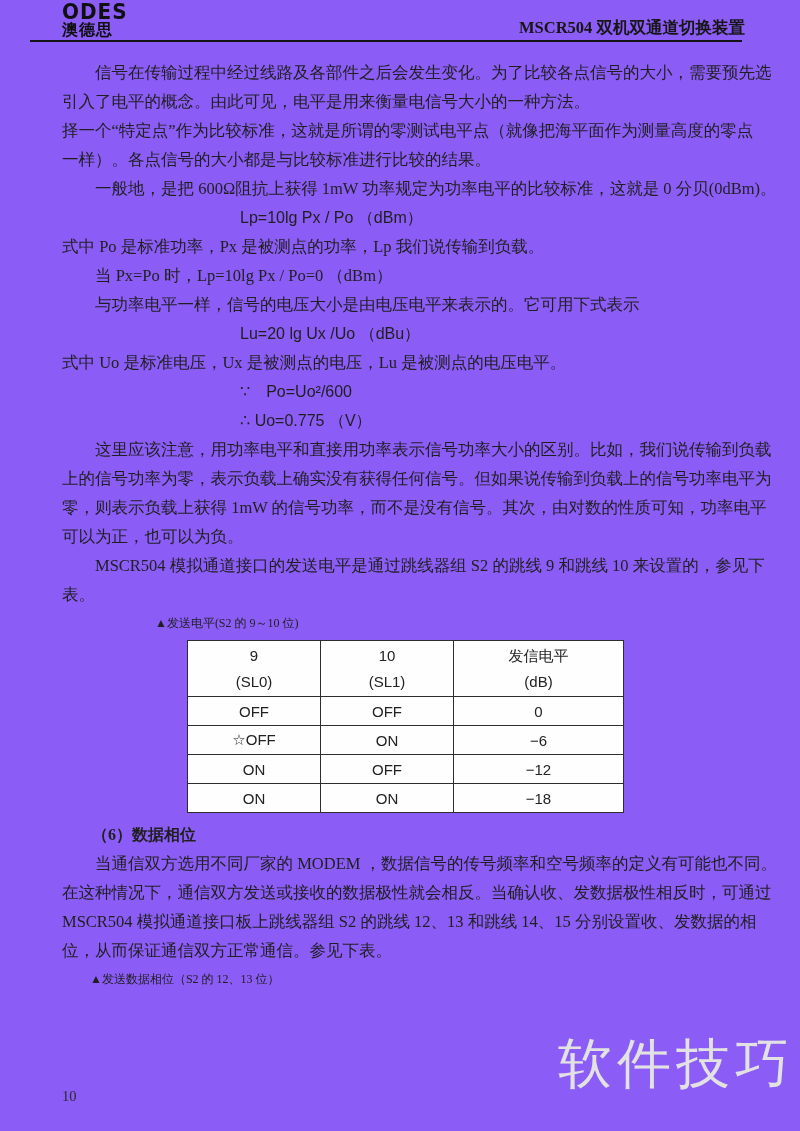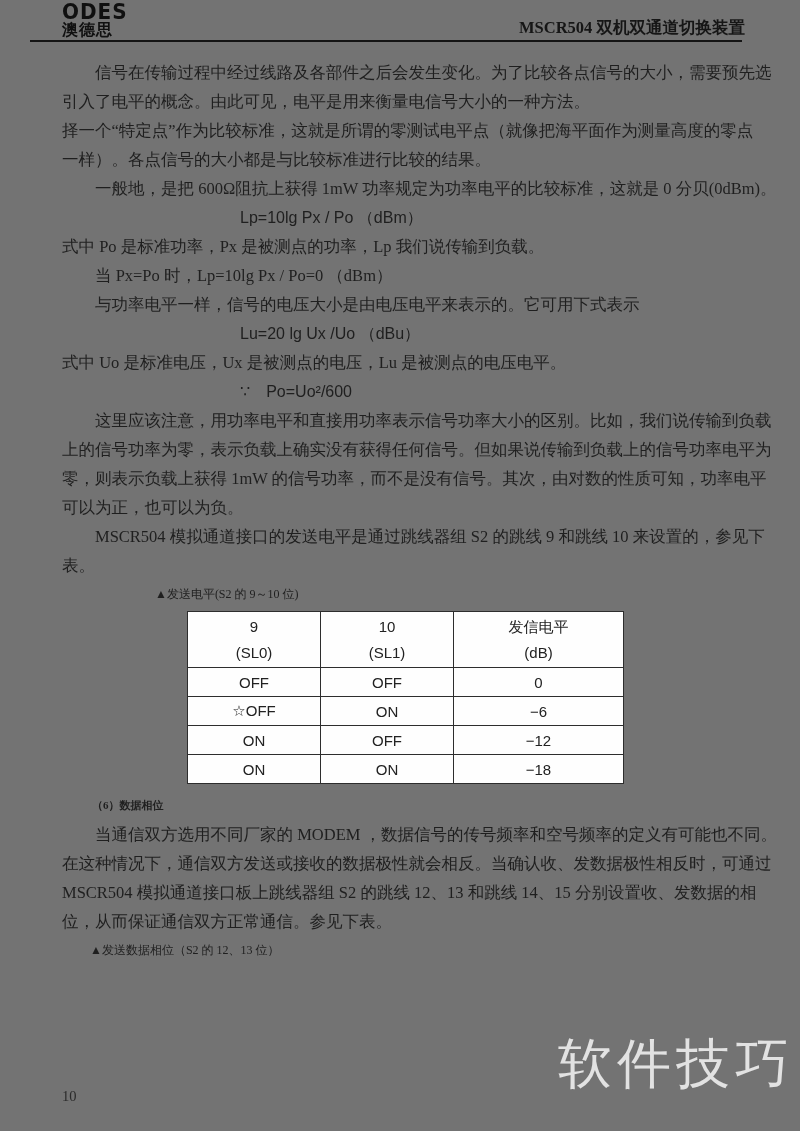--- a/index.html
+++ b/index.html
@@ -3,21 +3,21 @@
 <meta charset="utf-8">
 <style>
   * { margin:0; padding:0; box-sizing:border-box; }
   html,body { background:#ffffff; }
   body {
     width:800px; height:1131px;
     font-family:"Liberation Serif","DejaVu Serif",serif;
     color:var(--text,#1f1f1f);
     position:relative; overflow:hidden;
   }
-  .page { position:absolute; inset:0; background:#737373; }
+  .page { position:absolute; inset:0; background:#8b5cf6; }
 
   
   .hdr { position:absolute; top:3px; left:62px; right:55px; height:36px; }
   .logo { position:absolute; left:0; top:0; }
   .logo-en {
     font-family:"DejaVu Sans","Liberation Sans",sans-serif;
     font-weight:900; font-size:20px; line-height:18px;
     letter-spacing:1px; color:#101010; transform:scaleY(1.02);
   }
   .logo-cn {
@@ -39,21 +39,21 @@
     white-space:nowrap; color:var(--text,#1f1f1f);
   }
   .ind { padding-left:33px; }
   .f {
     padding-left:178px;
     font-family:"Liberation Sans","DejaVu Sans",sans-serif;
     font-size:16px;
   }
   .caption { height:29px; line-height:29px; font-size:12px; padding-left:93px; white-space:nowrap; }
   .caption2 { padding-left:28px; }
-  .heading { height:29px; line-height:29px; font-size:11px; font-weight:bold; padding-left:30px; margin-top:7px; white-space:nowrap; }
+  .heading { height:29px; line-height:29px; font-size:16px; font-weight:bold; padding-left:30px; margin-top:7px; white-space:nowrap; }
 
   
   .tbl {
     border-collapse:collapse; margin:2px 0 0 125px;
     width:436px; table-layout:fixed;
     font-family:"Liberation Sans","DejaVu Sans",sans-serif;
     color:#222;
   }
   .tbl td { border:1.6px solid #2d2d2d; text-align:center; vertical-align:middle; background:#fefefe; }
   .tbl col.c1, .tbl col.c2 { width:133px; }
@@ -95,20 +95,21 @@
     <div class="ln">择一个“特定点”作为比较标准，这就是所谓的零测试电平点（就像把海平面作为测量高度的零点</div>
     <div class="ln">一样）。各点信号的大小都是与比较标准进行比较的结果。</div>
     <div class="ln ind">一般地，是把 600Ω阻抗上获得 1mW 功率规定为功率电平的比较标准，这就是 0 分贝(0dBm)。</div>
     <div class="ln f">Lp=10lg Px / Po （dBm）</div>
     <div class="ln">式中 Po 是标准功率，Px 是被测点的功率，Lp 我们说传输到负载。</div>
     <div class="ln ind">当 Px=Po 时，Lp=10lg Px / Po=0 （dBm）</div>
     <div class="ln ind">与功率电平一样，信号的电压大小是由电压电平来表示的。它可用下式表示</div>
     <div class="ln f">Lu=20 lg Ux /Uo （dBu）</div>
     <div class="ln">式中 Uo 是标准电压，Ux 是被测点的电压，Lu 是被测点的电压电平。</div>
     <div class="ln f">∵　Po=Uo²/600</div>
+    <div class="ln f">∴ Uo=0.775 （V）</div>
     <div class="ln ind">这里应该注意，用功率电平和直接用功率表示信号功率大小的区别。比如，我们说传输到负载</div>
     <div class="ln">上的信号功率为零，表示负载上确实没有获得任何信号。但如果说传输到负载上的信号功率电平为</div>
     <div class="ln">零，则表示负载上获得 1mW 的信号功率，而不是没有信号。其次，由对数的性质可知，功率电平</div>
     <div class="ln">可以为正，也可以为负。</div>
     <div class="ln ind">MSCR504 模拟通道接口的发送电平是通过跳线器组 S2 的跳线 9 和跳线 10 来设置的，参见下</div>
     <div class="ln">表。</div>
 
     <div class="caption">▲发送电平(S2 的 9～10 位)</div>
 
     <table class="tbl">

